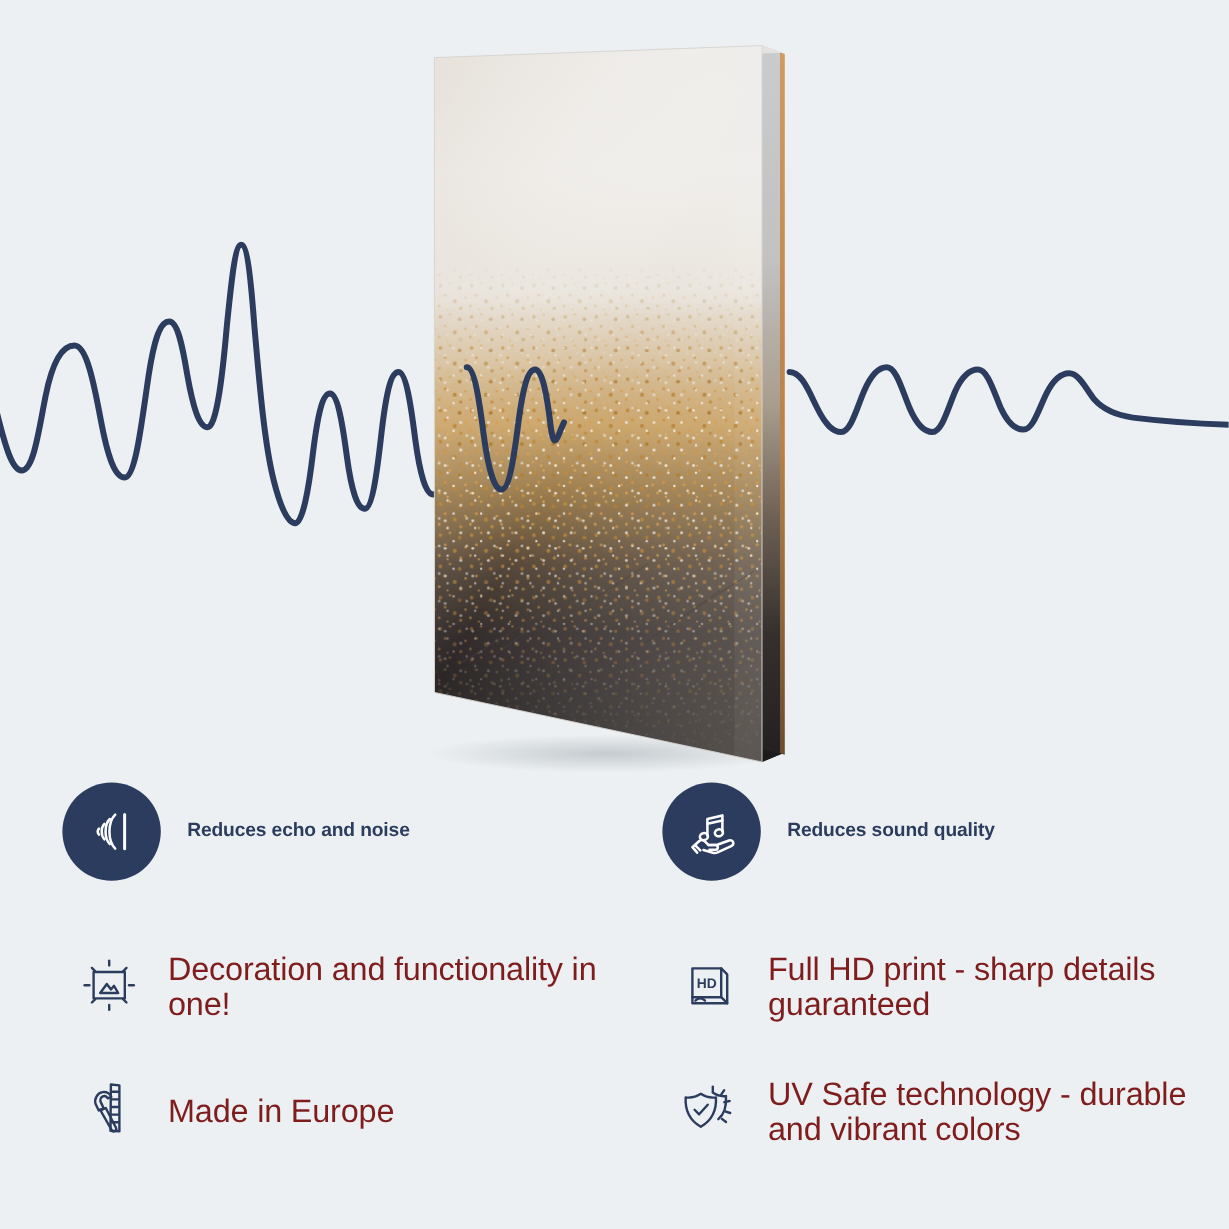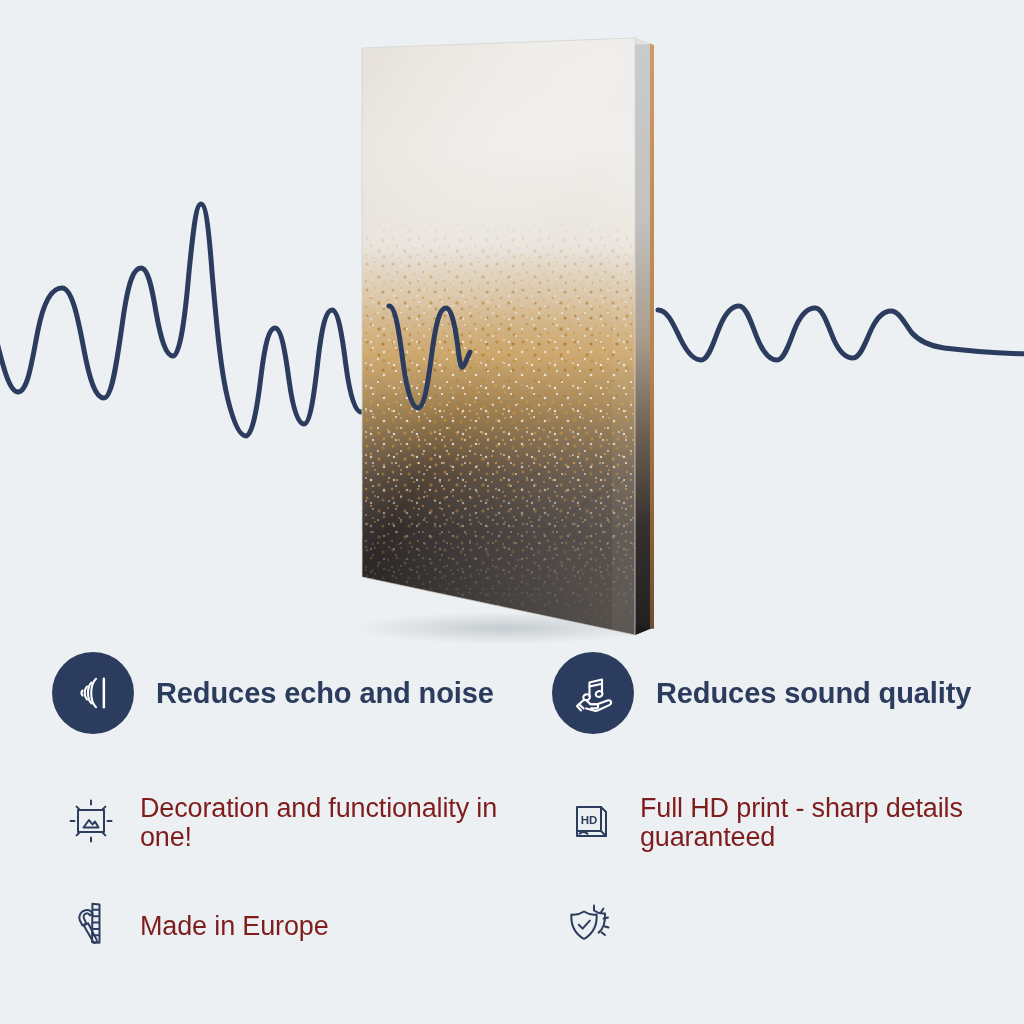--- a/index.html
+++ b/index.html
@@ -69,21 +69,21 @@
     width: 82px;
     height: 82px;
     border-radius: 50%;
     background: #2b3c5e;
     display: flex;
     align-items: center;
     justify-content: center;
     flex: 0 0 auto;
   }
   .hl-label {
-    font-size: 29px;
+    font-size: 16px;
     font-weight: bold;
     color: #2b3c5e;
     letter-spacing: -0.1px;
     white-space: nowrap;
   }
 
   .feat-row {
     position: absolute;
     display: flex;
     align-items: flex-start;
@@ -426,16 +426,17 @@
 
             <path d="M30,12.5 C33.5,15 37.5,15.8 41,15.4 C41.4,22.8 39.8,30.4 34.6,34.6"></path>
 
             <path d="M20,13.5 C24,16.2 28.6,17 32.6,16.5 C33.2,25.8 31,34.6 20,41
                      C9,34.6 6.8,25.8 7.4,16.5 C11.4,17 16,16.2 20,13.5 Z"></path>
 
             <path d="M14.8,26.8 L18.6,30.6 L25.8,22.6"></path>
           </g>
         </svg>
       </div>
+      <div class="feat-text">UV Safe technology - durable and vibrant colors</div>
     </div>
 
   </div>
 </div>
 
 </body></html>

